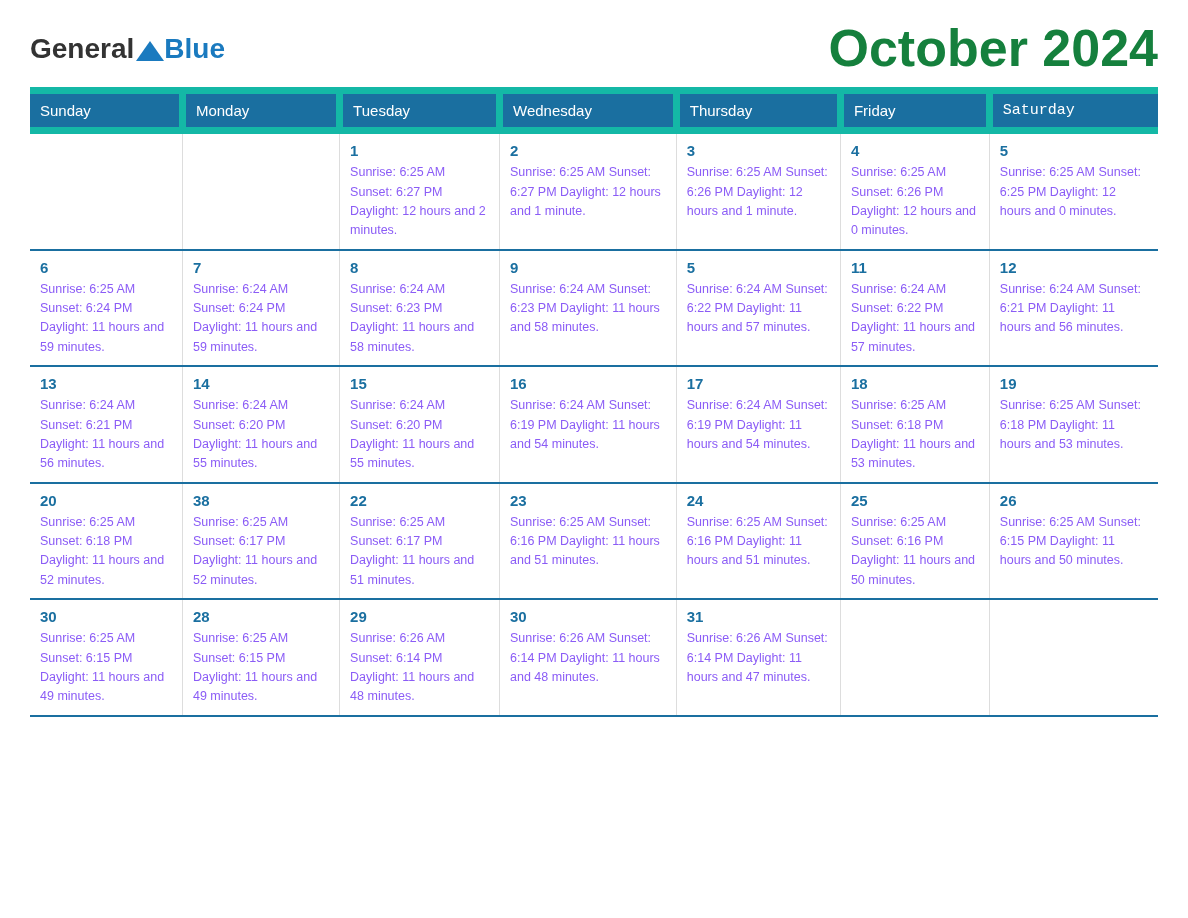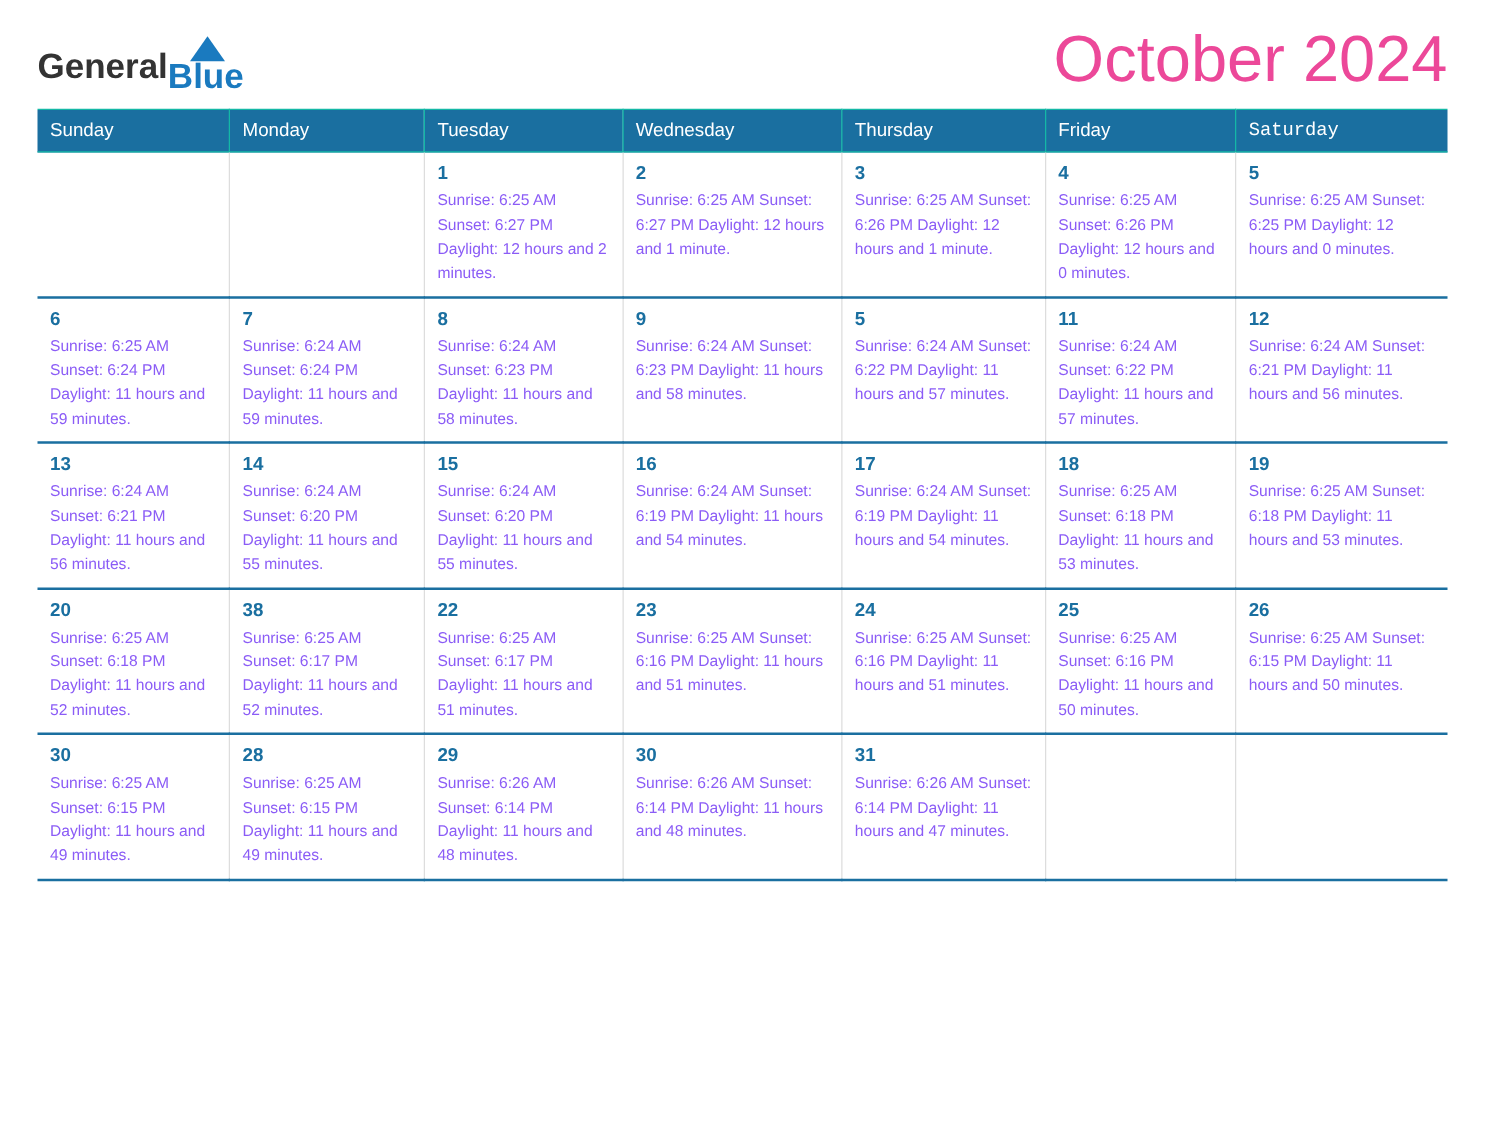--- a/index.html
+++ b/index.html
@@ -6,36 +6,35 @@
     body {
       font-family: Arial, sans-serif;
       background: #ffffff;
       padding: 20px 30px;
       width: 1188px;
       min-height: 918px;
     }
     .header {
       display: flex;
       justify-content: space-between;
-      align-items: flex-end;
+      align-items: center;
       margin-bottom: 10px;
     }
     .logo {
       display: flex;
       align-items: center;
       gap: 0;
     }
     .logo-text-general {
       font-size: 28px;
       font-weight: bold;
       color: #333;
     }
     .logo-blue-part {
       display: flex;
-      flex-direction: column;
       align-items: center;
     }
     .logo-triangle {
       width: 0;
       height: 0;
       border-left: 14px solid transparent;
       border-right: 14px solid transparent;
       border-bottom: 20px solid #1a7abf;
       margin-left: 2px;
       margin-bottom: -4px;
@@ -43,22 +42,22 @@
     .logo-blue-text {
       font-size: 28px;
       font-weight: bold;
       color: #1a7abf;
     }
     .title-block {
       text-align: right;
     }
     .month-title {
       font-size: 52px;
-      font-weight: normal;
-      color: #ec4899;
+      font-weight: bold;
+      color: #15803d;
       line-height: 1.1;
     }
     .location-title {
       font-size: 22px;
       color: #333;
       margin-top: 4px;
     }
     table {
       width: 100%;
       border-collapse: collapse;
@@ -66,21 +65,21 @@
     }
     thead tr {
       background-color: #1a6fa0;
     }
     thead th {
       color: #ffffff;
       font-size: 15px;
       font-weight: normal;
       padding: 8px 10px;
       text-align: left;
-      border: 1px solid #14b8a6;
+      border: 7px solid #14b8a6;
     }
     tbody tr {
       border-bottom: 2px solid #1a6fa0;
     }
     tbody td {
       vertical-align: top;
       padding: 8px 10px;
       font-size: 13px;
       color: #333;
       border-left: 1px solid #ddd;

